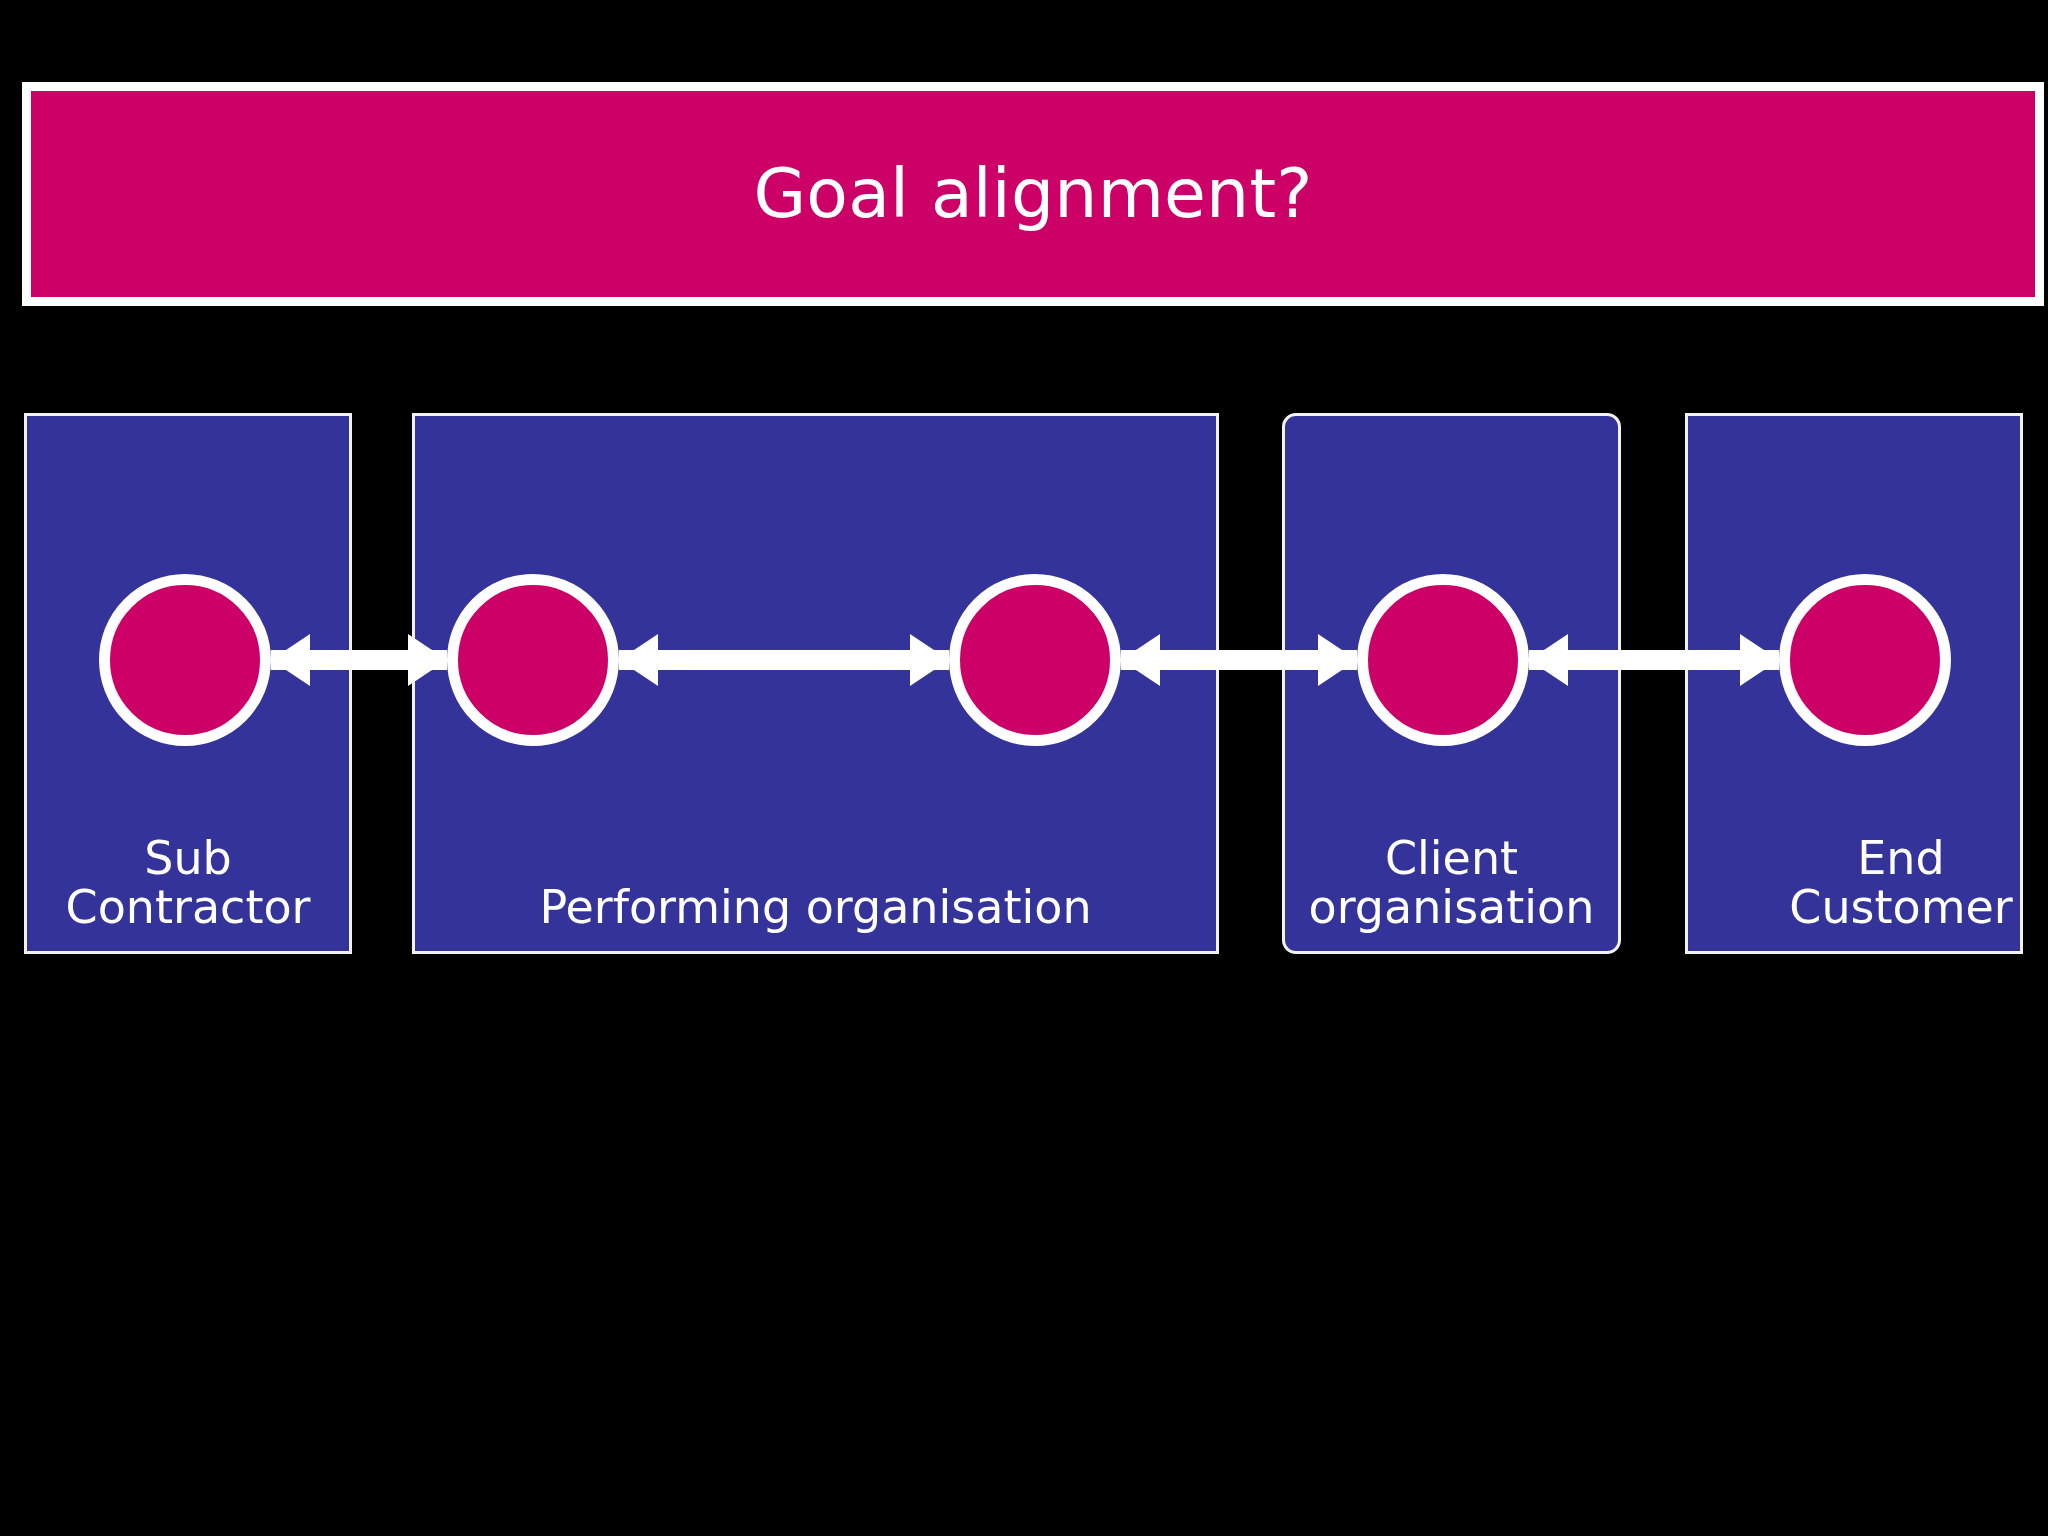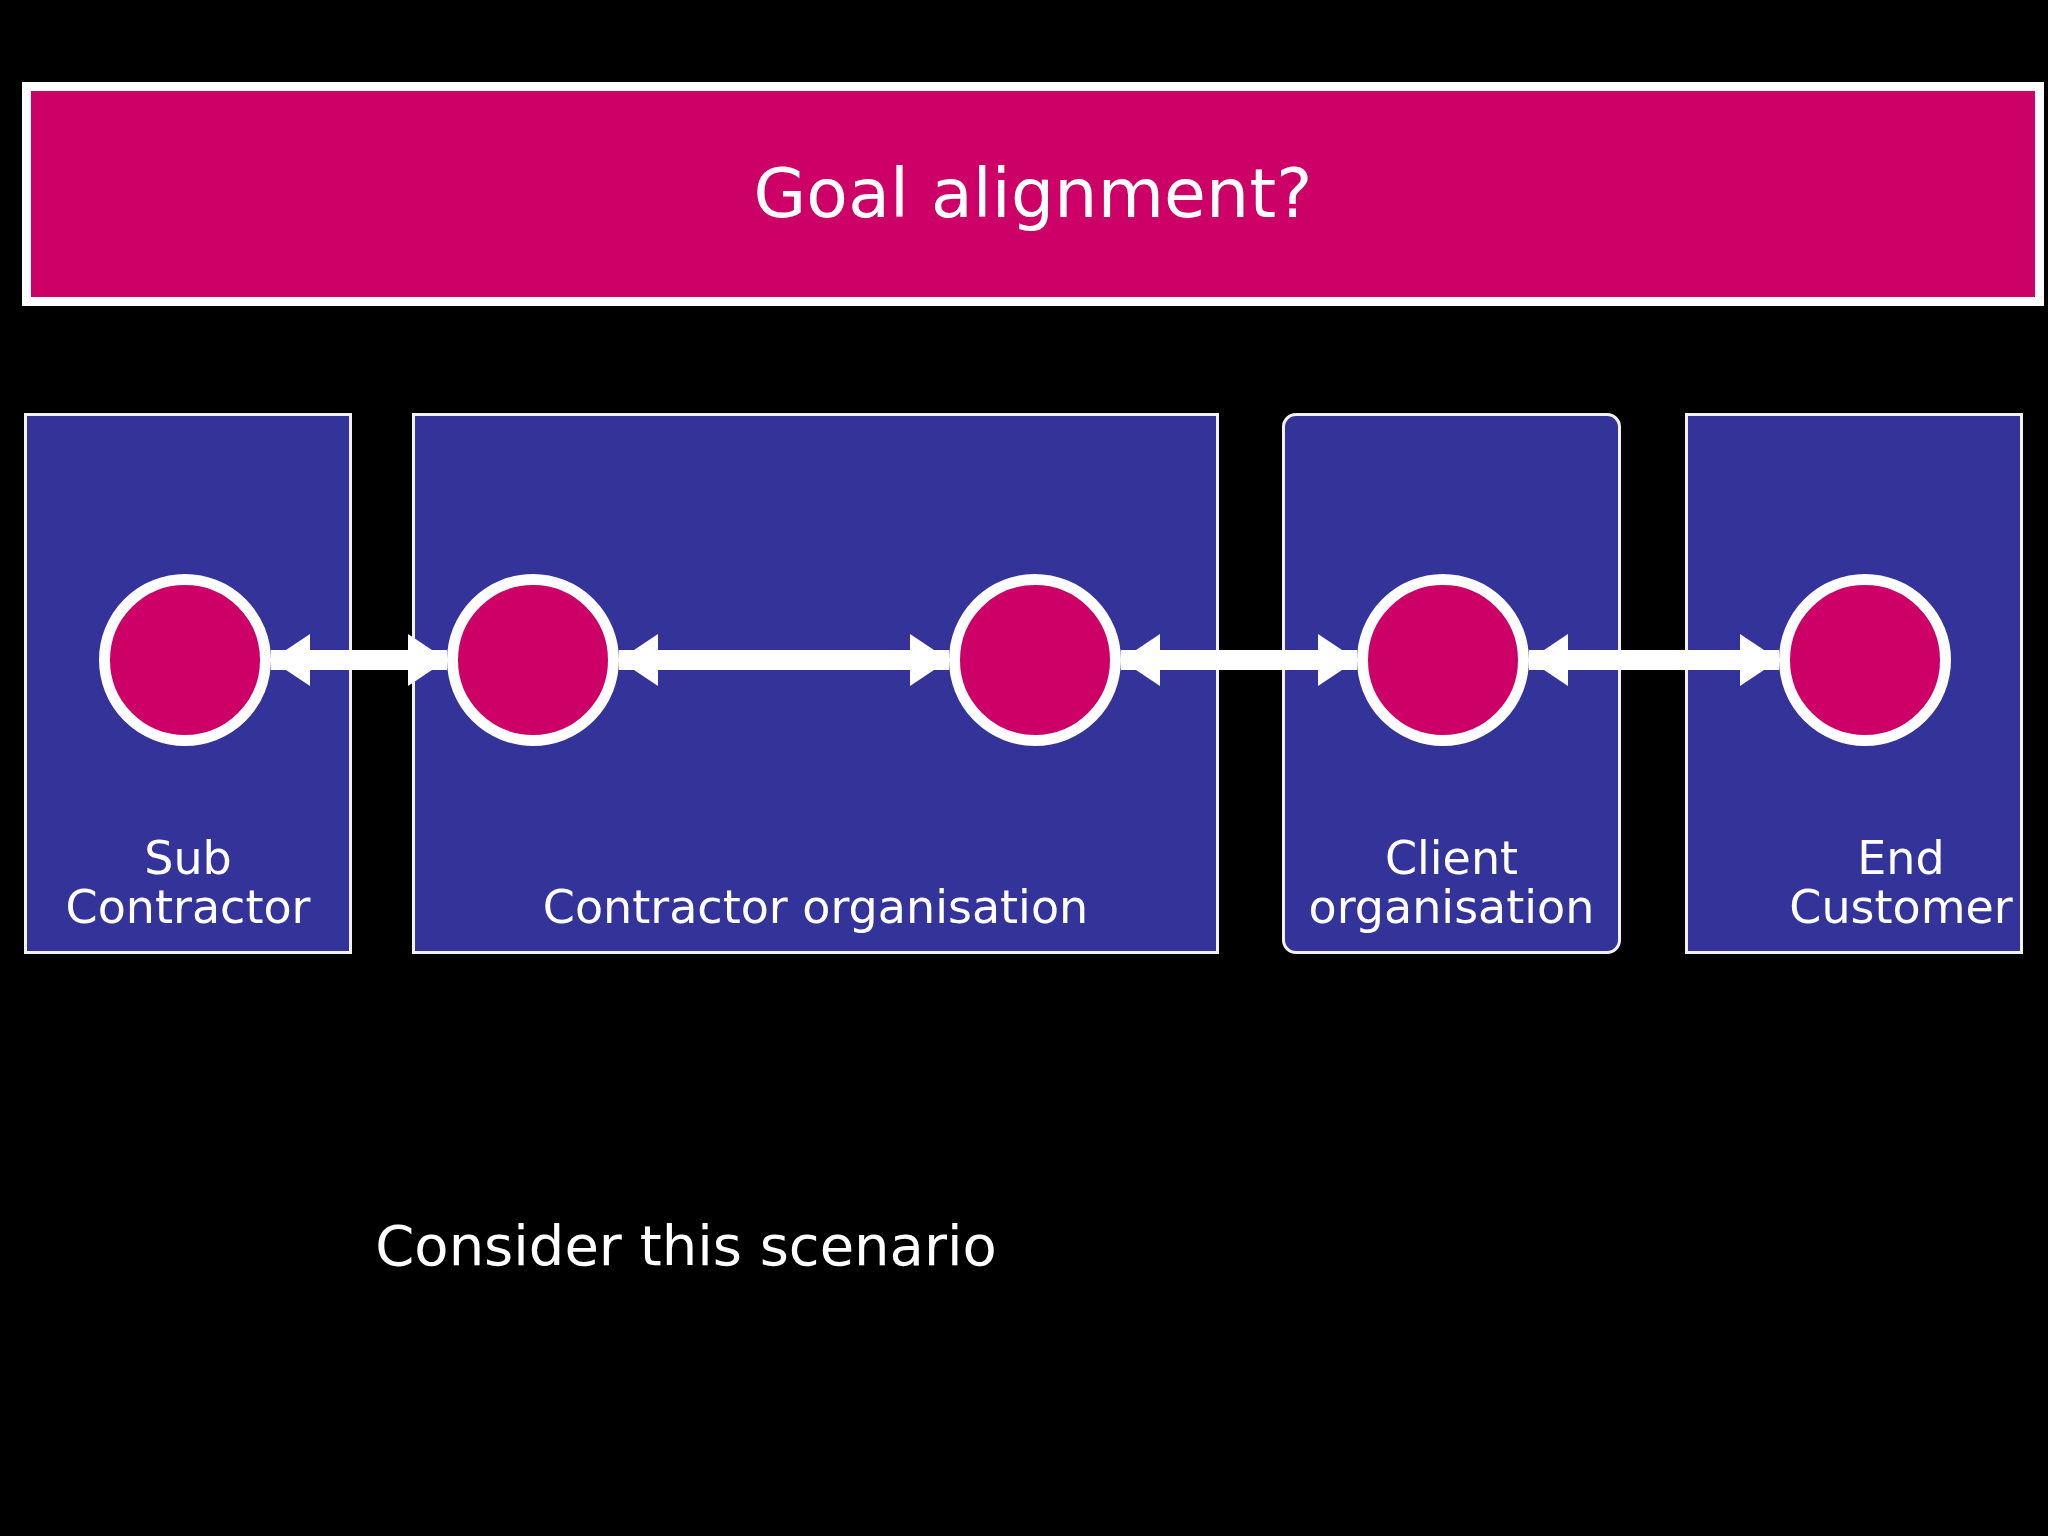--- a/index.html
+++ b/index.html
@@ -116,21 +116,21 @@
 
   <div class="title-banner">
     <span class="title-text">Goal alignment?</span>
   </div>
 
   <div class="org-box sub">
     <div class="org-label">Sub<br>Contractor</div>
   </div>
 
   <div class="org-box performing">
-    <div class="org-label">Contractor organisation</div>
+    <div class="org-label">Performing organisation</div>
   </div>
 
   <div class="org-box client">
     <div class="org-label">Client<br>organisation</div>
   </div>
 
   <div class="org-box endcust">
     <div class="org-label">End<br>Customer</div>
   </div>
 
@@ -162,15 +162,14 @@
       </g>
     </g>
   </svg>
 
   <div class="node n1"></div>
   <div class="node n2"></div>
   <div class="node n3"></div>
   <div class="node n4"></div>
   <div class="node n5"></div>
 
-  <div class="caption">Consider this scenario</div>
 
 </div>
 
 </body></html>

